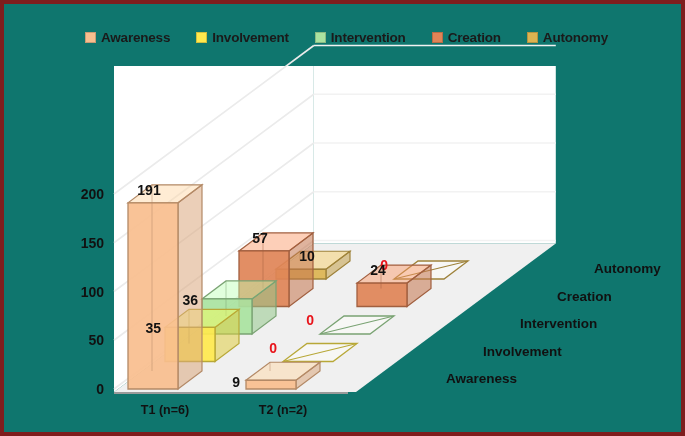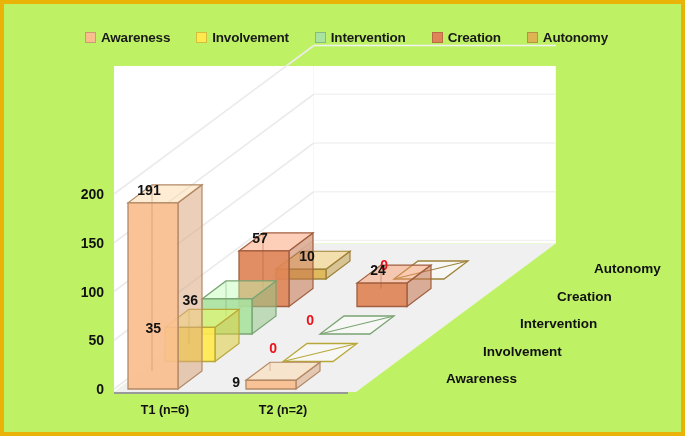--- a/index.html
+++ b/index.html
@@ -8,22 +8,22 @@
     background: #ffffff;
   }
   body {
     font-family: "Liberation Sans", sans-serif;
   }
   #figure {
     position: relative;
     width: 685px;
     height: 436px;
     box-sizing: border-box;
-    border: 4px solid #eab308;
-    background: #bef264;
+    border: 4px solid #7f1d1d;
+    background: #0f766e;
     overflow: hidden;
   }
   #legend {
     position: absolute;
     left: 0;
     top: 26px;
     width: 685px;
     display: flex;
     justify-content: center;
     align-items: center;

